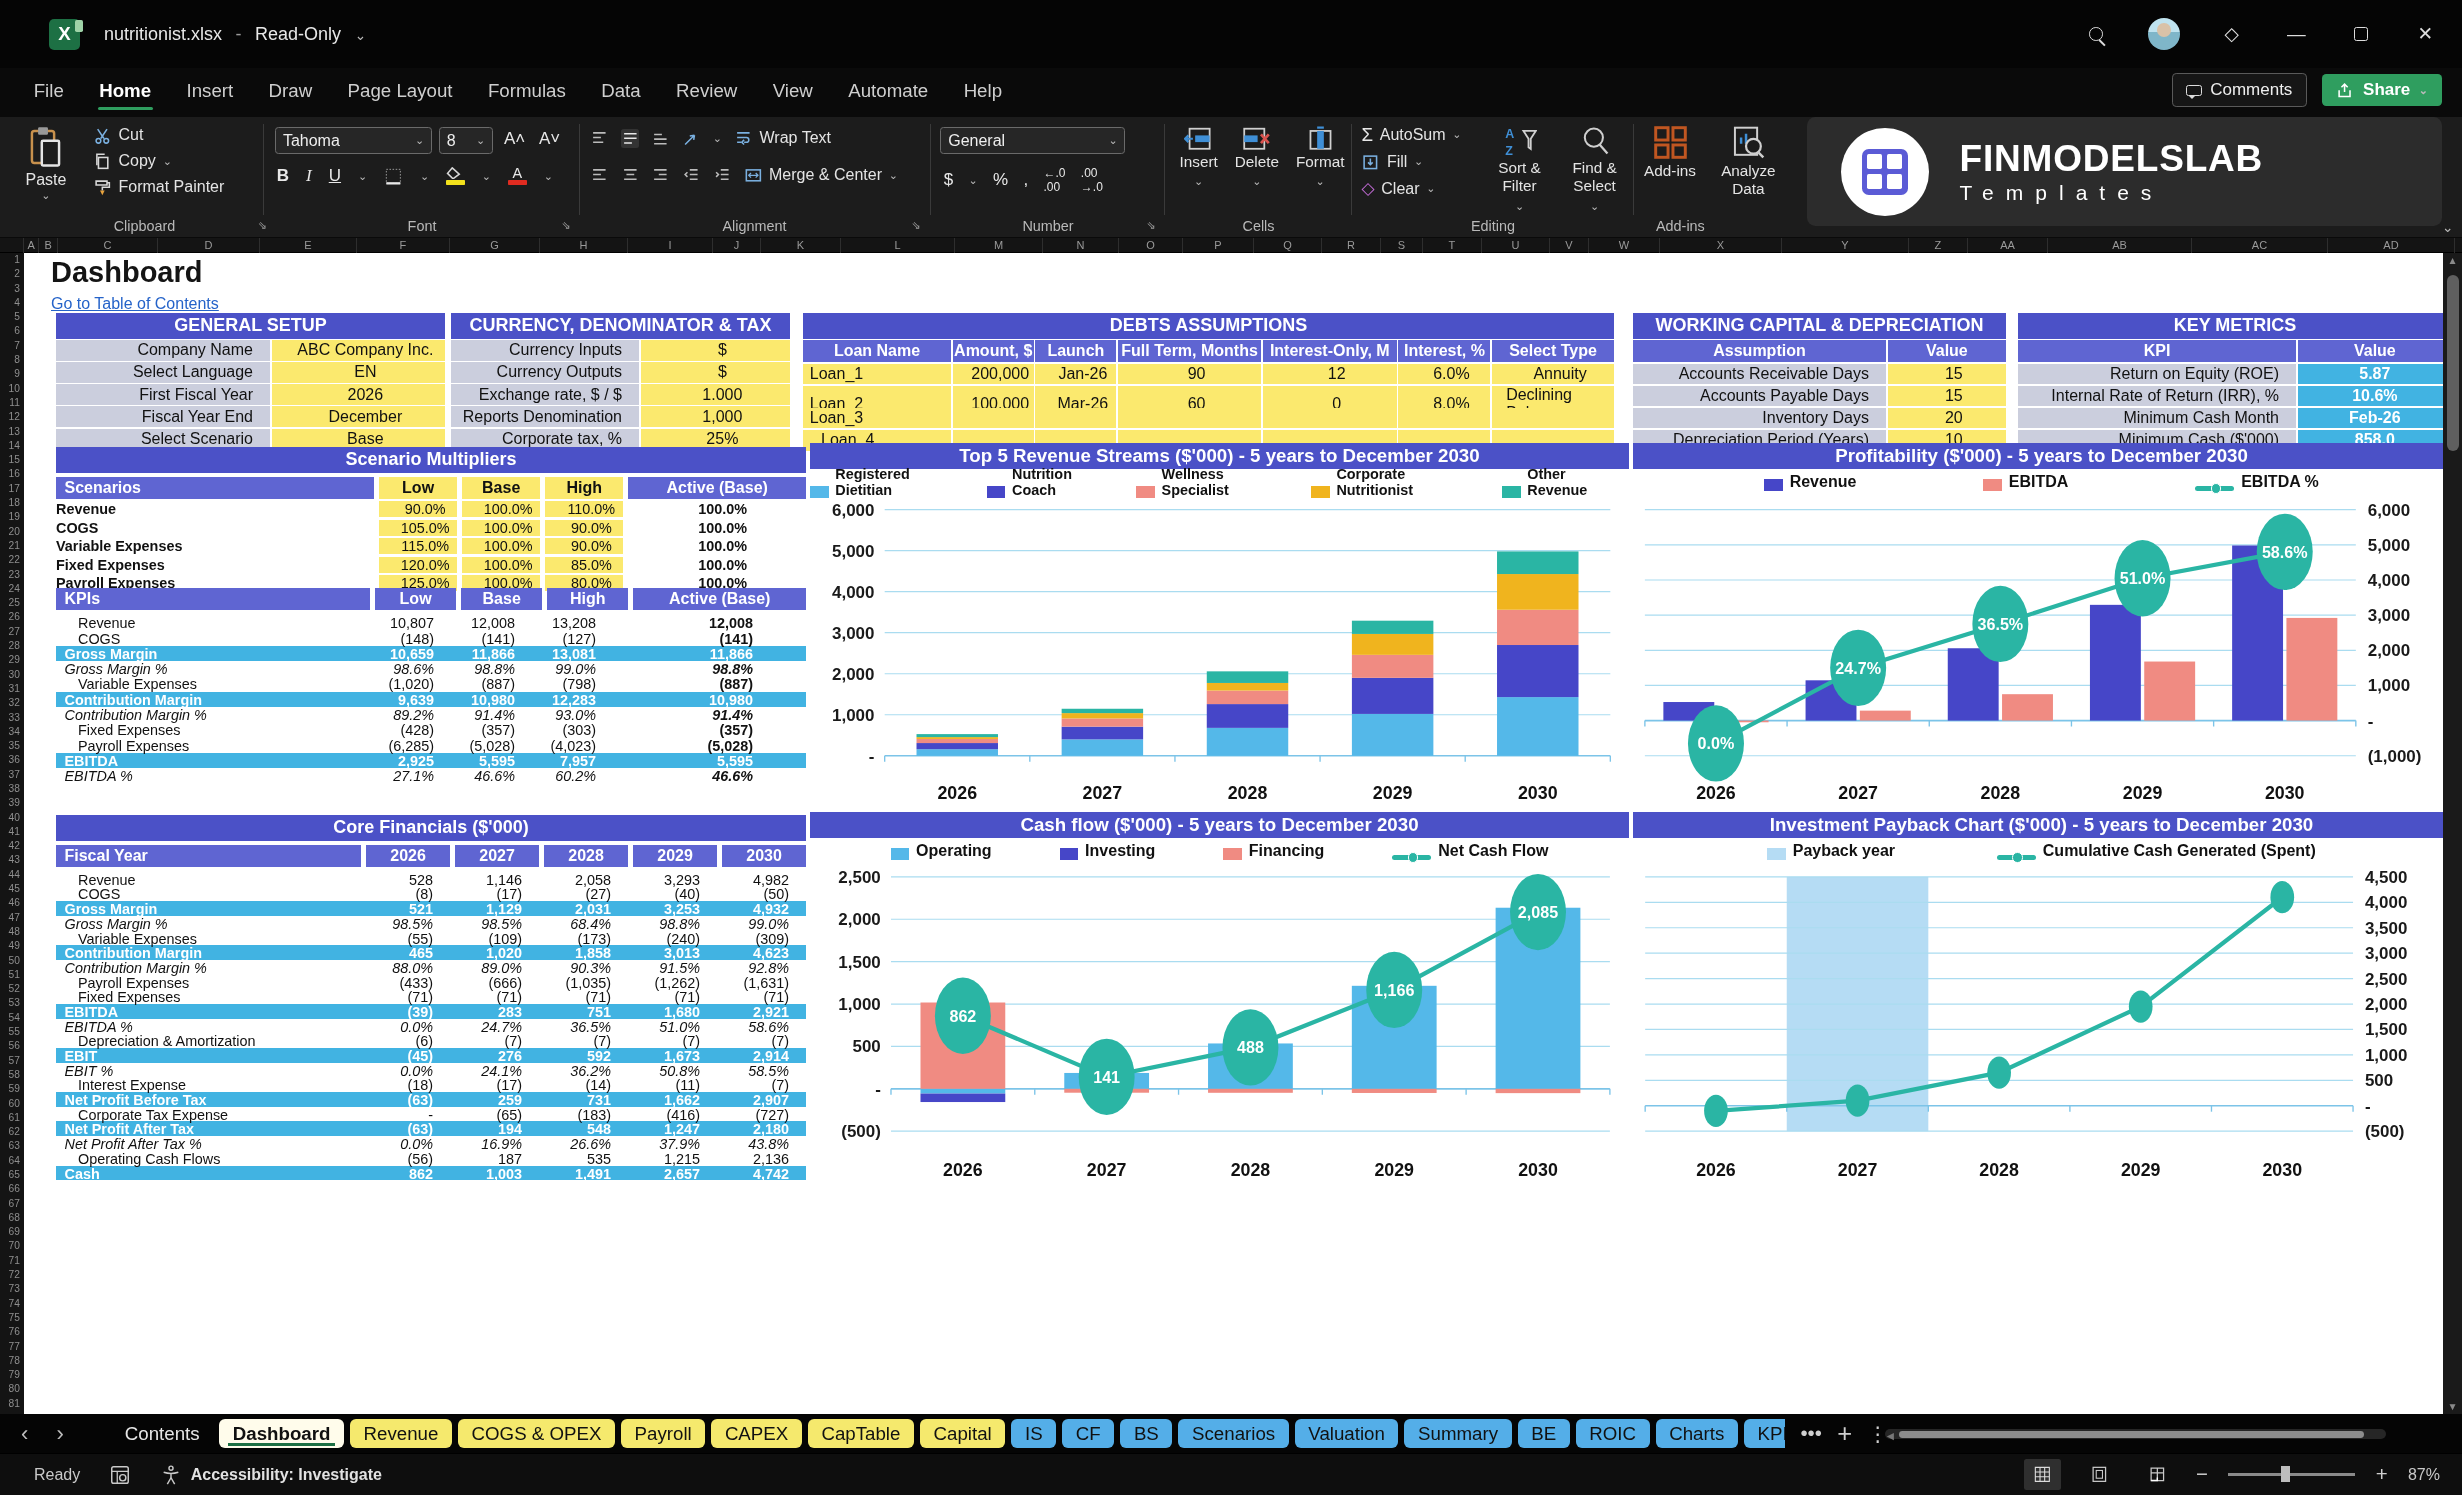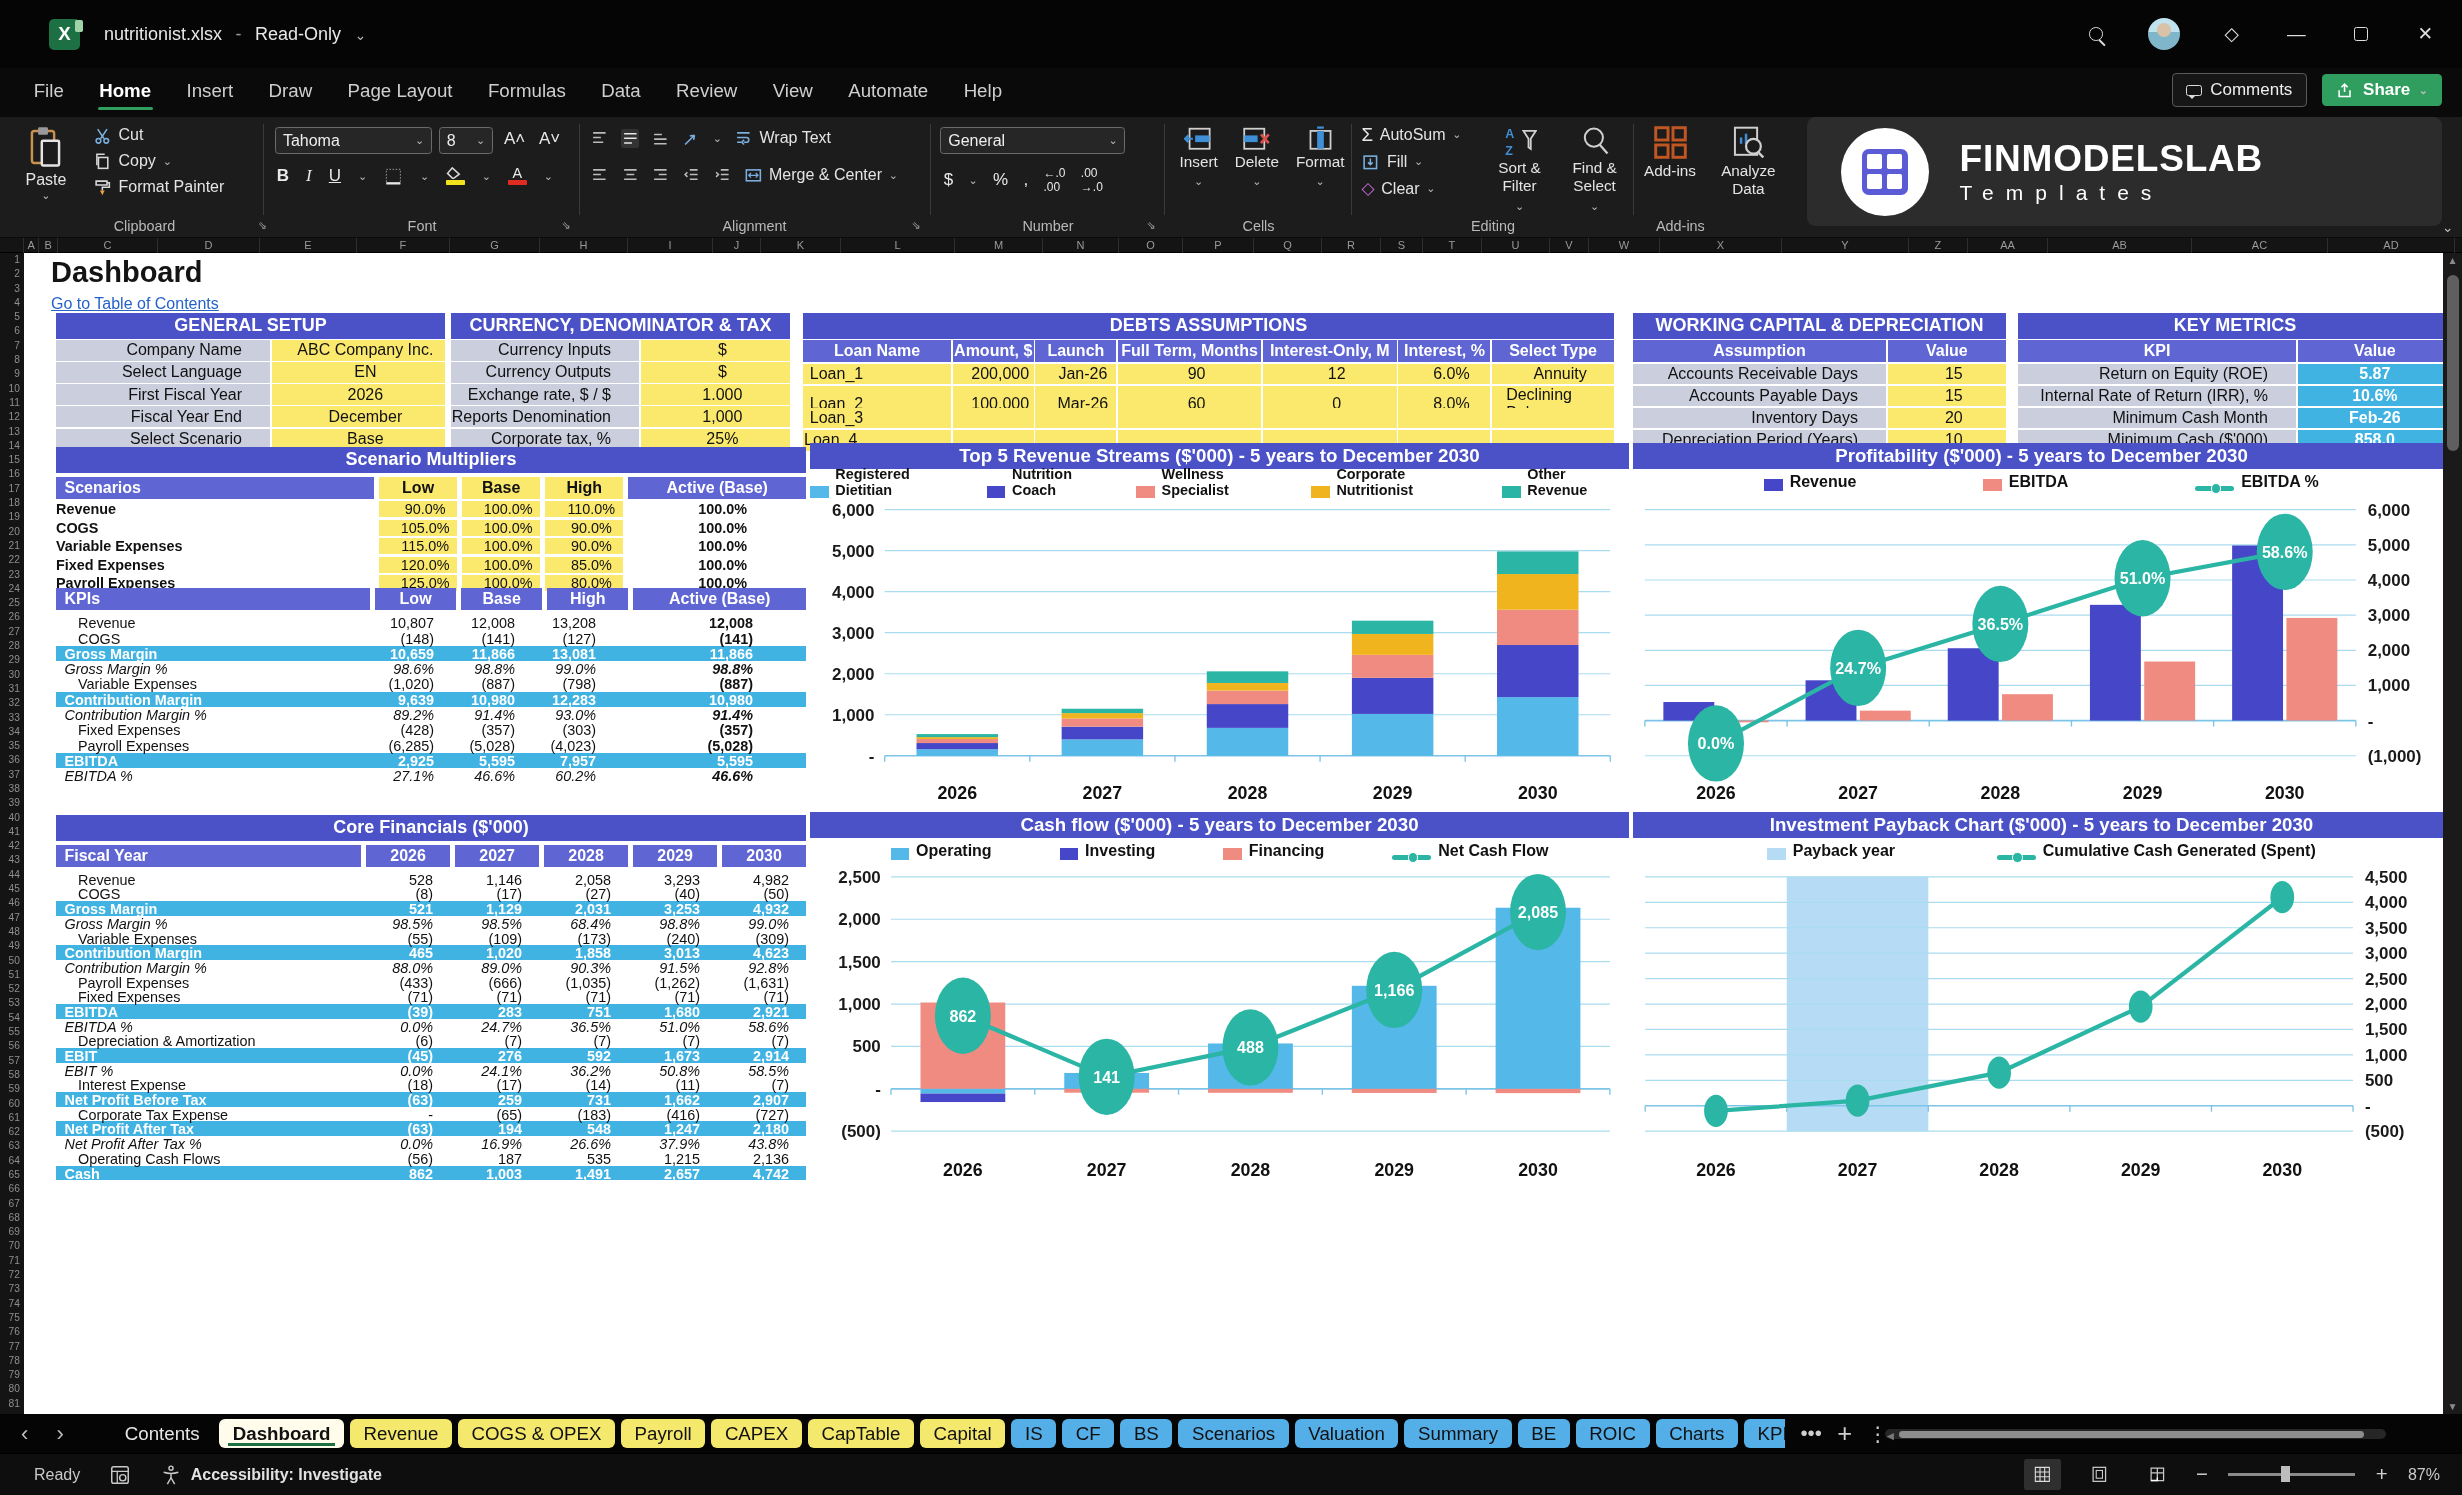--- a/index.html
+++ b/index.html
@@ -62,21 +62,21 @@
   #vthumb{position:absolute;left:3.4px;top:22px;width:12px;height:176px;background:#5f5f5f;border-radius:6px;}
   .varrow{position:absolute;left:0;width:18.7px;text-align:center;color:#8a8a8a;font-size:10.2px;}
   
   #sheet-title{position:absolute;left:51px;top:3.4px;font-size:29px;font-weight:700;color:#141414;}
   #toc-link{position:absolute;left:51px;top:42px;font-size:16px;color:#2563c9;text-decoration:underline;}
   
   .tblbanner{background:#4b51c7;color:#fff;font-weight:700;font-size:18px;display:flex;align-items:center;justify-content:center;height:25.5px;}
   .hcell{background:#5f65d2;color:#fff;font-weight:700;font-size:16px;display:flex;align-items:center;justify-content:center;height:22px;}
   .hcell.left{justify-content:flex-start;padding-left:8.5px;}
   .hcell.yel{background:#fbe96e;color:#111;}
-  .lavcell{background:#cbcedd;color:#111;font-size:16px;display:flex;align-items:center;justify-content:flex-end;padding-right:28px;}
+  .lavcell{background:#cbcedd;color:#111;font-size:16px;display:flex;align-items:center;justify-content:flex-end;padding-right:17px;}
   .yelcell{background:#fbe96e;color:#111;font-size:16px;display:flex;align-items:center;justify-content:center;padding-left:14px;}
   .cyancell{background:#41b3e2;color:#fff;font-weight:700;font-size:16px;display:flex;align-items:center;justify-content:center;}
   .abs{position:absolute;}
   .grid2{display:grid;gap:1.7px;}
   .finrow{display:grid;align-items:center;color:#111;}
   .finrow .lab{padding-left:22px;font-size:14.4px;}
   .finrow .num{text-align:right;padding-right:17px;font-size:14.4px;}
   .finrow.cyan{background:#41b3e2;color:#fff;font-weight:700;}
   .finrow.cyan .lab{padding-left:8.5px;font-weight:700;}
   .finrow.pct{font-style:italic;}
@@ -644,21 +644,21 @@
         <div class="grid2" style="grid-template-columns:148px 81px 81px 143px 134px 92px 1fr;margin-top:1.7px;height:20.4px;">
           <div class="yelcell" style="justify-content: flex-start; padding-left: 6.8px;">Loan_3</div>
           <div class="yelcell"></div>
           <div class="yelcell"></div>
           <div class="yelcell"></div>
           <div class="yelcell"></div>
           <div class="yelcell"></div>
           <div class="yelcell"></div>
         </div>
         <div class="grid2" style="grid-template-columns:148px 81px 81px 143px 134px 92px 1fr;margin-top:1.7px;height:20.4px;">
-          <div class="yelcell" style="justify-content: flex-start; padding-left: 1px;">Loan_4</div>
+          <div class="yelcell" style="justify-content: flex-start; padding-left: 18px;">Loan_4</div>
           <div class="yelcell"></div>
           <div class="yelcell"></div>
           <div class="yelcell"></div>
           <div class="yelcell"></div>
           <div class="yelcell"></div>
           <div class="yelcell"></div>
         </div>
       </div>
       <div class="abs" style="left:1633px;top:60px;width:373px;">
         <div class="tblbanner">WORKING CAPITAL &amp; DEPRECIATION</div>

